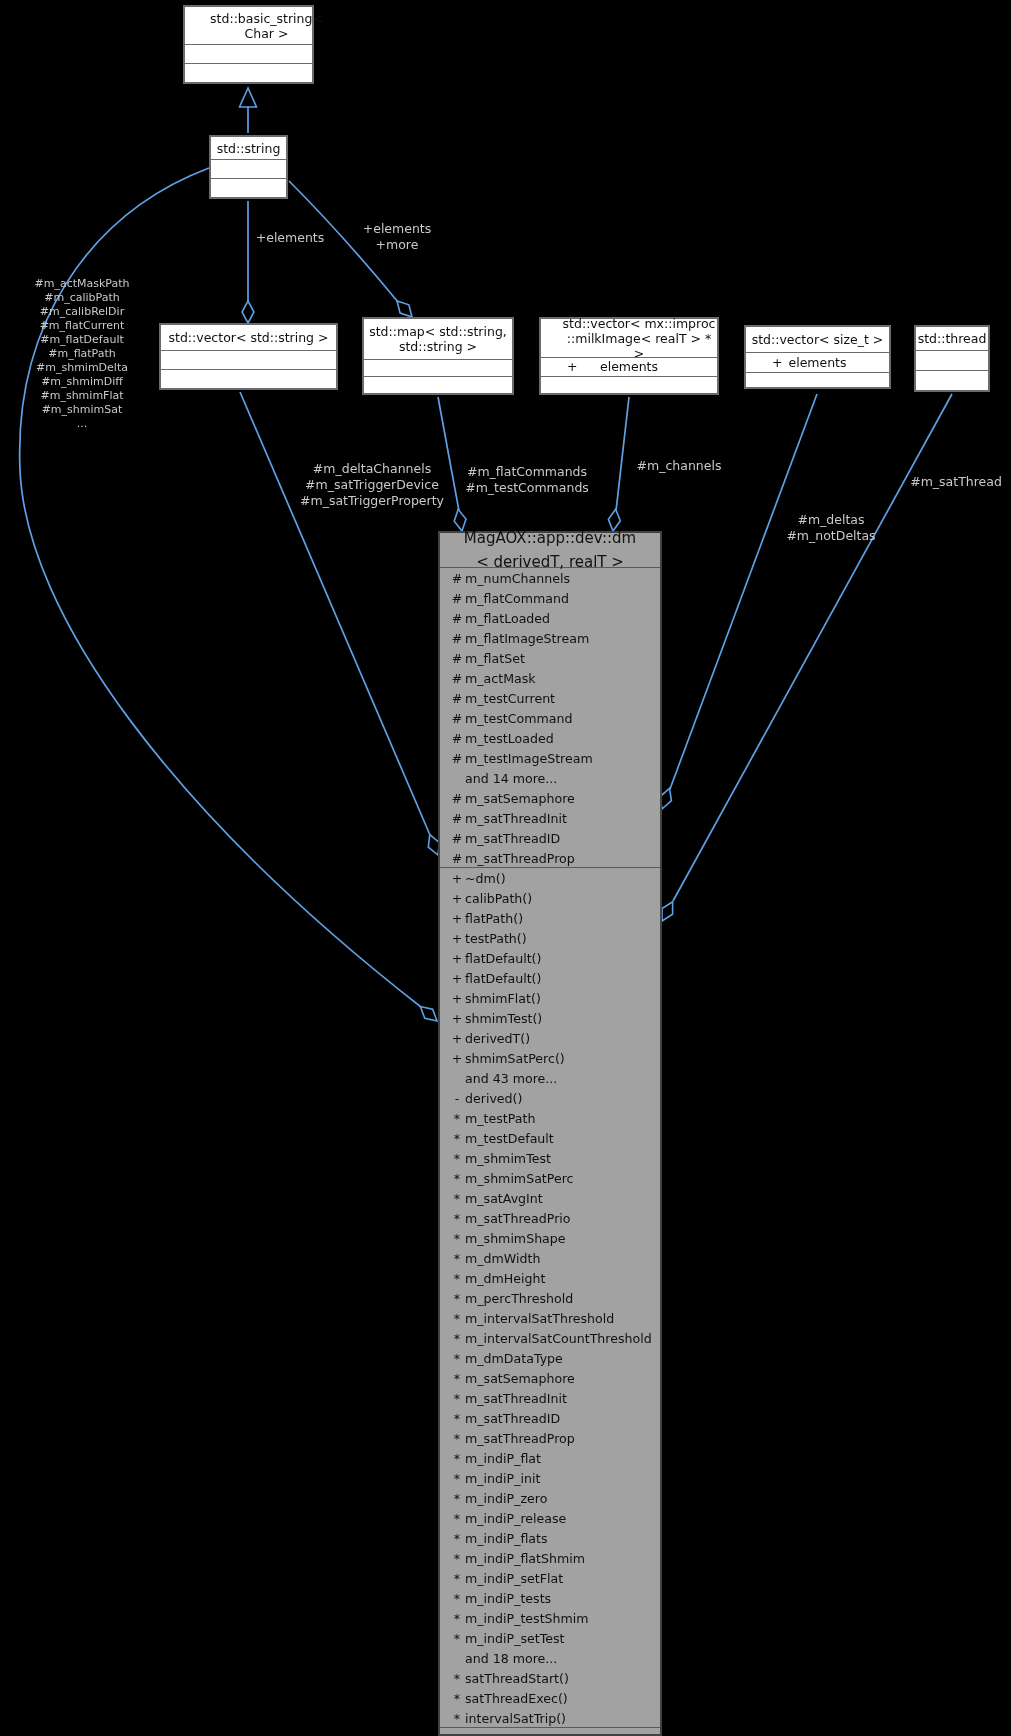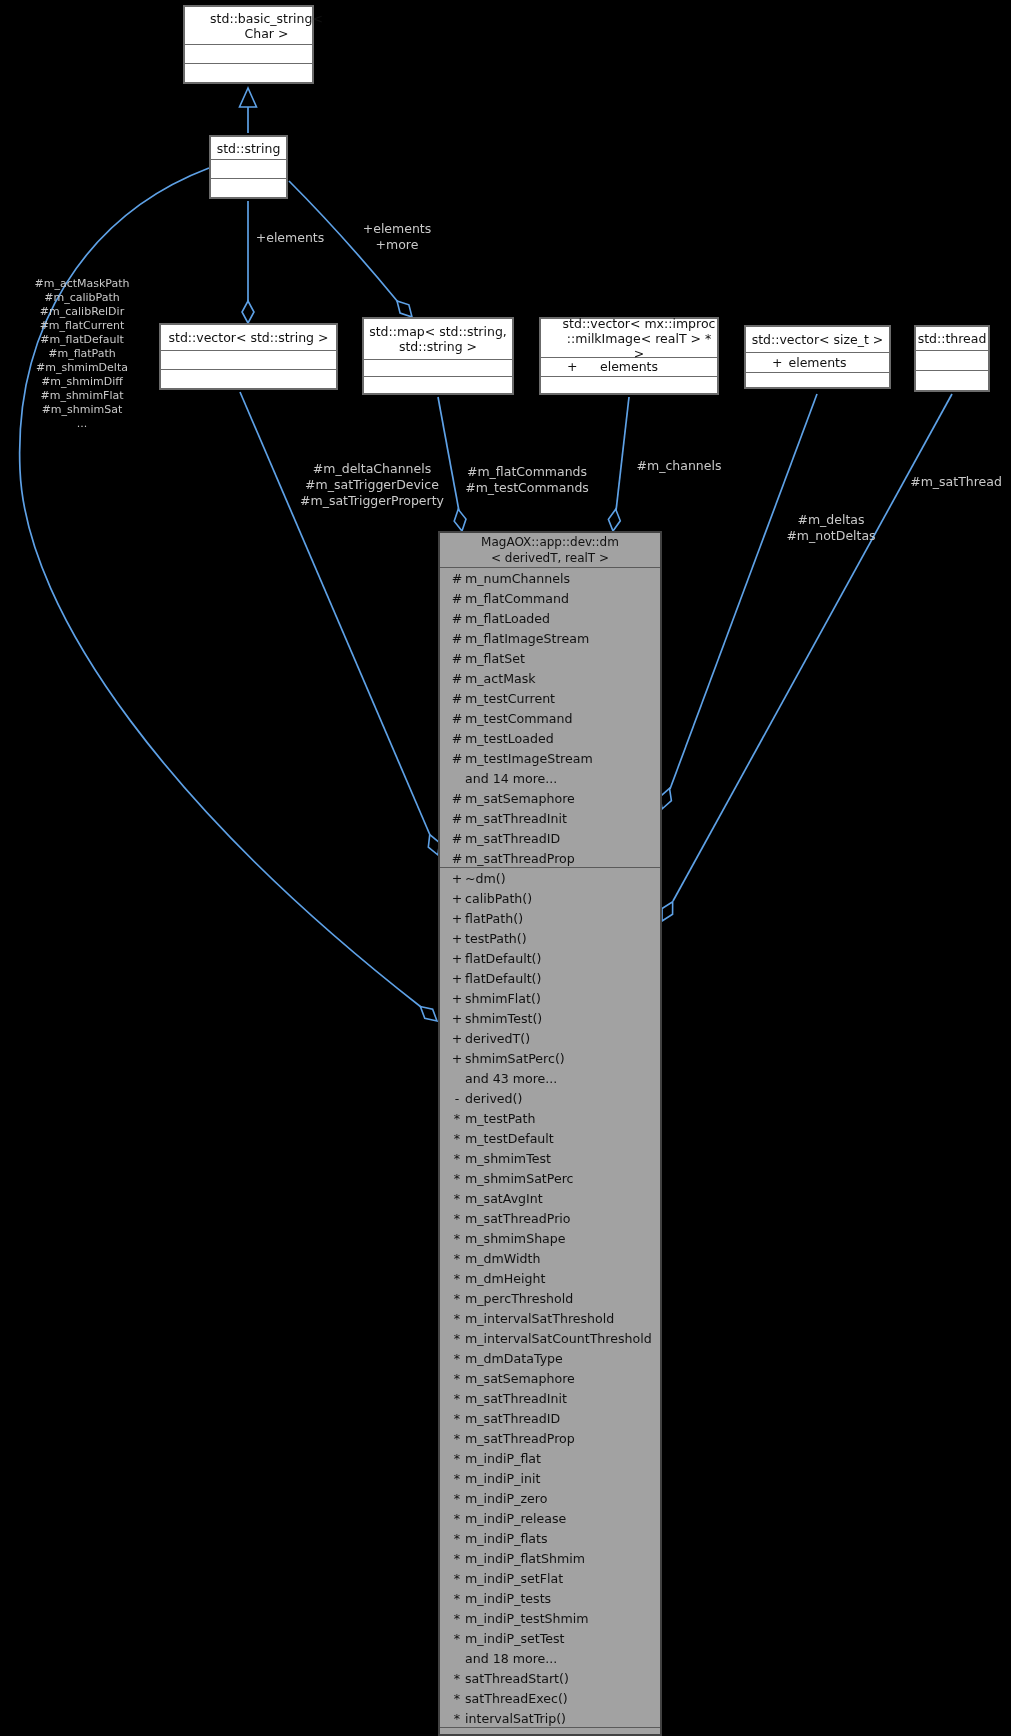--- a/index.html
+++ b/index.html
@@ -14,21 +14,21 @@
   .node .comp{box-sizing:border-box;}
   .node .comp + .comp{border-top:1.5px solid var(--nborder,#6b6b6b);}
   .node .t{display:flex;align-items:center;justify-content:center;text-align:center;
            white-space:pre-line;font-size:12.5px;line-height:15px;}
   .erow{position:relative;display:flex;align-items:center;justify-content:center;
         font-size:12.5px;}
   .erow .sym{position:absolute;left:26px;}
 
   .main{background:var(--mfill,#a2a2a2);border:2px solid var(--mborder,#424242);}
   .main .comp + .comp{border-top:1.5px solid #5a5a5a;}
-  .main .t{font-size:12px;line-height:16px;}
+  .main .t{font-size:15px;line-height:24px;}
   .mrow{display:flex;align-items:center;height:20px;padding-left:9px;white-space:nowrap;
         font-size:12.6px;}
   .mrow .sym{width:16px;text-align:center;flex:0 0 16px;}
 
   .elabel{position:absolute;transform:translateX(-50%);color:var(--label,#c9c9c9);
           font-size:12.5px;line-height:16px;text-align:center;white-space:nowrap;}
   .elabel.tight{font-size:11px;line-height:14px;}
 </style>
 </head>
 <body>

